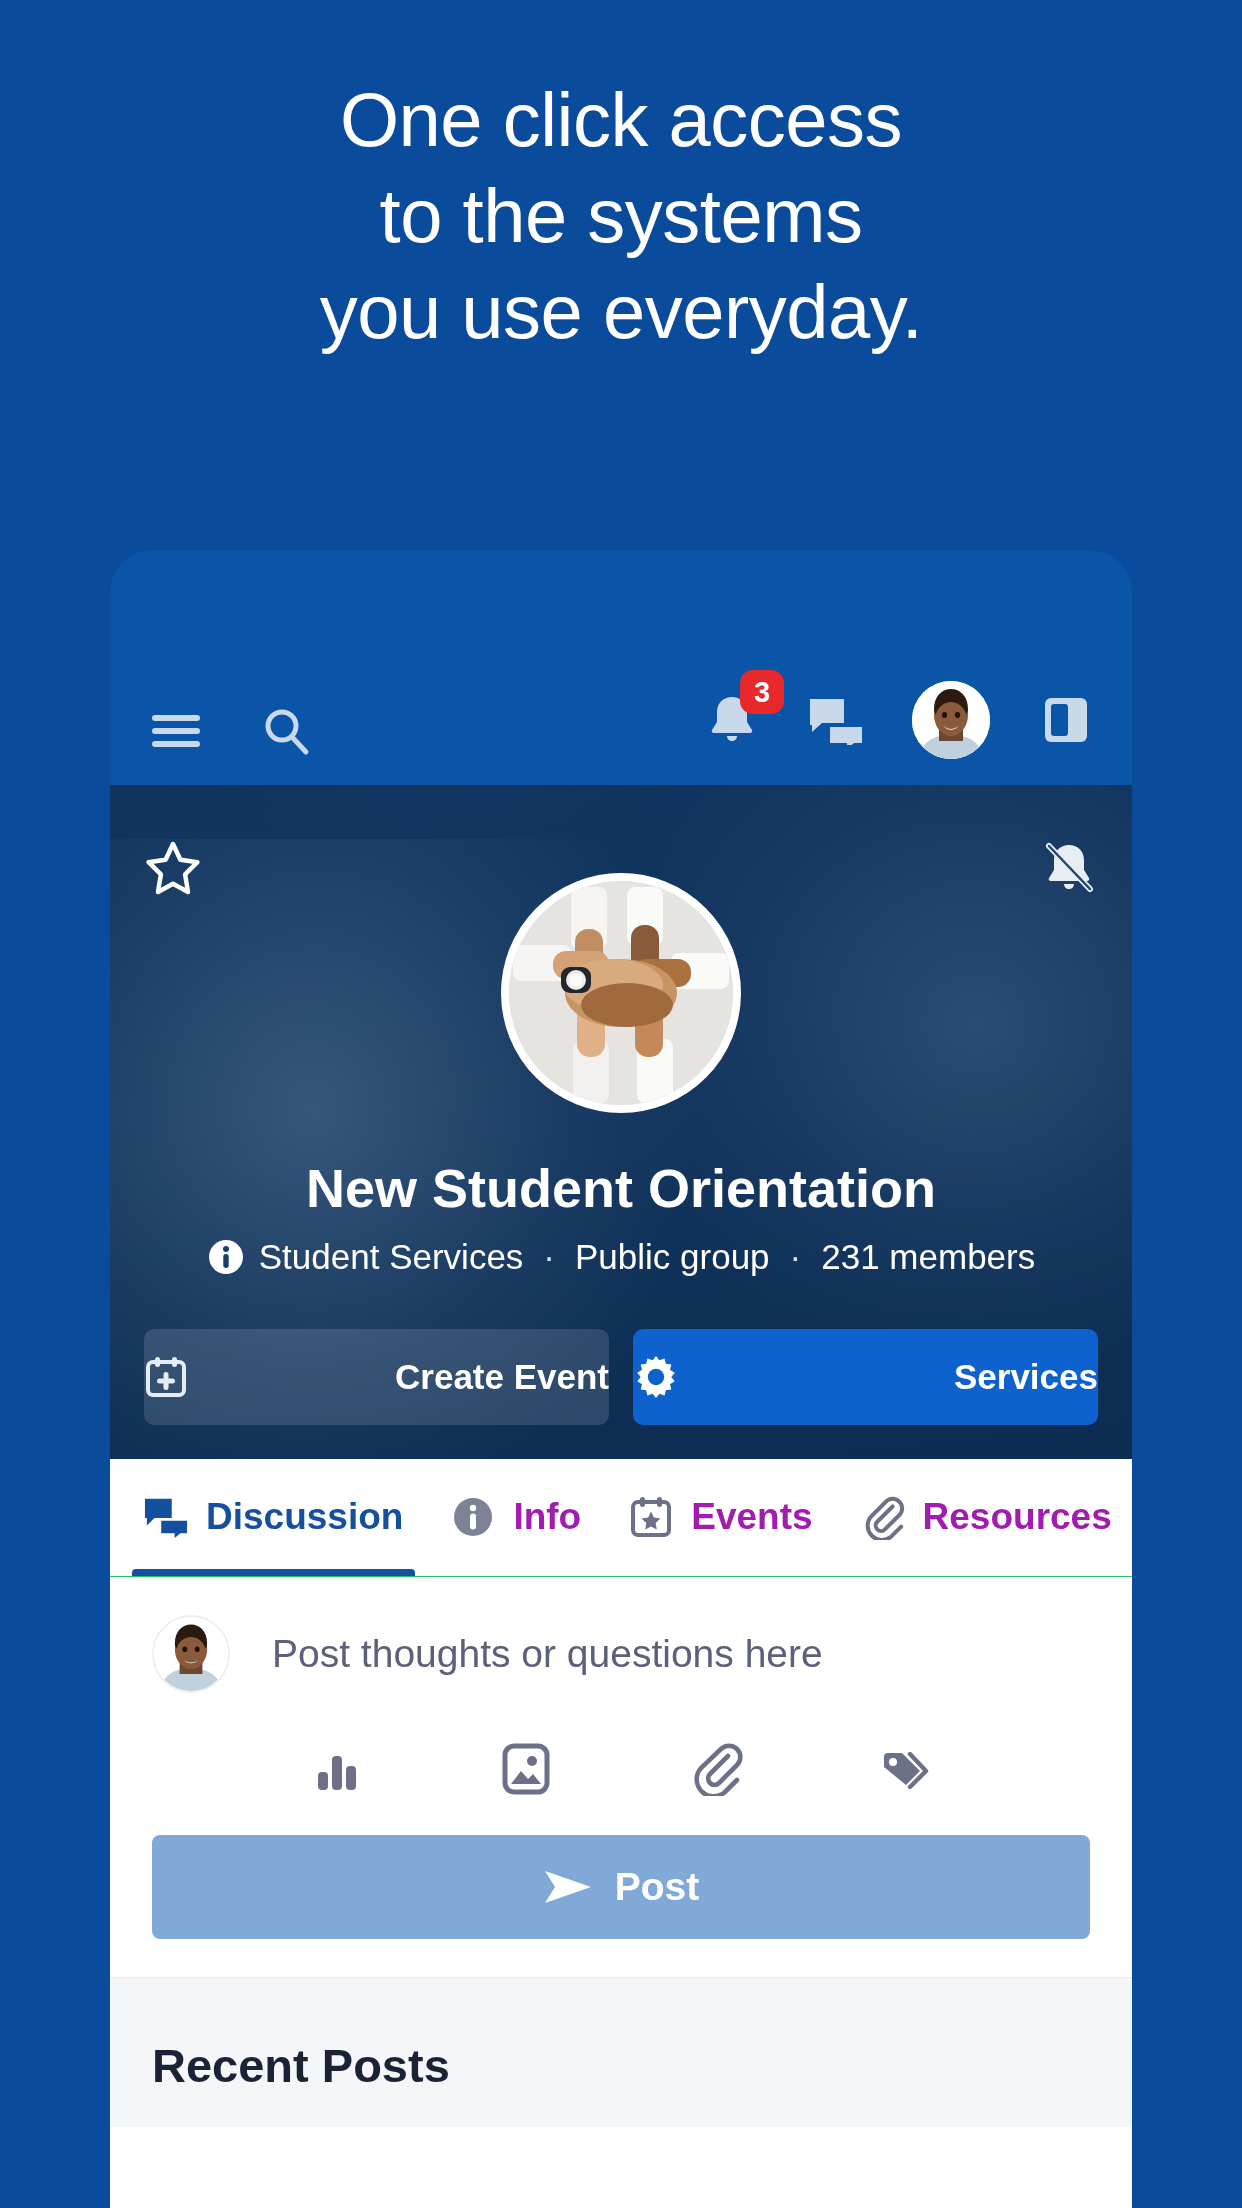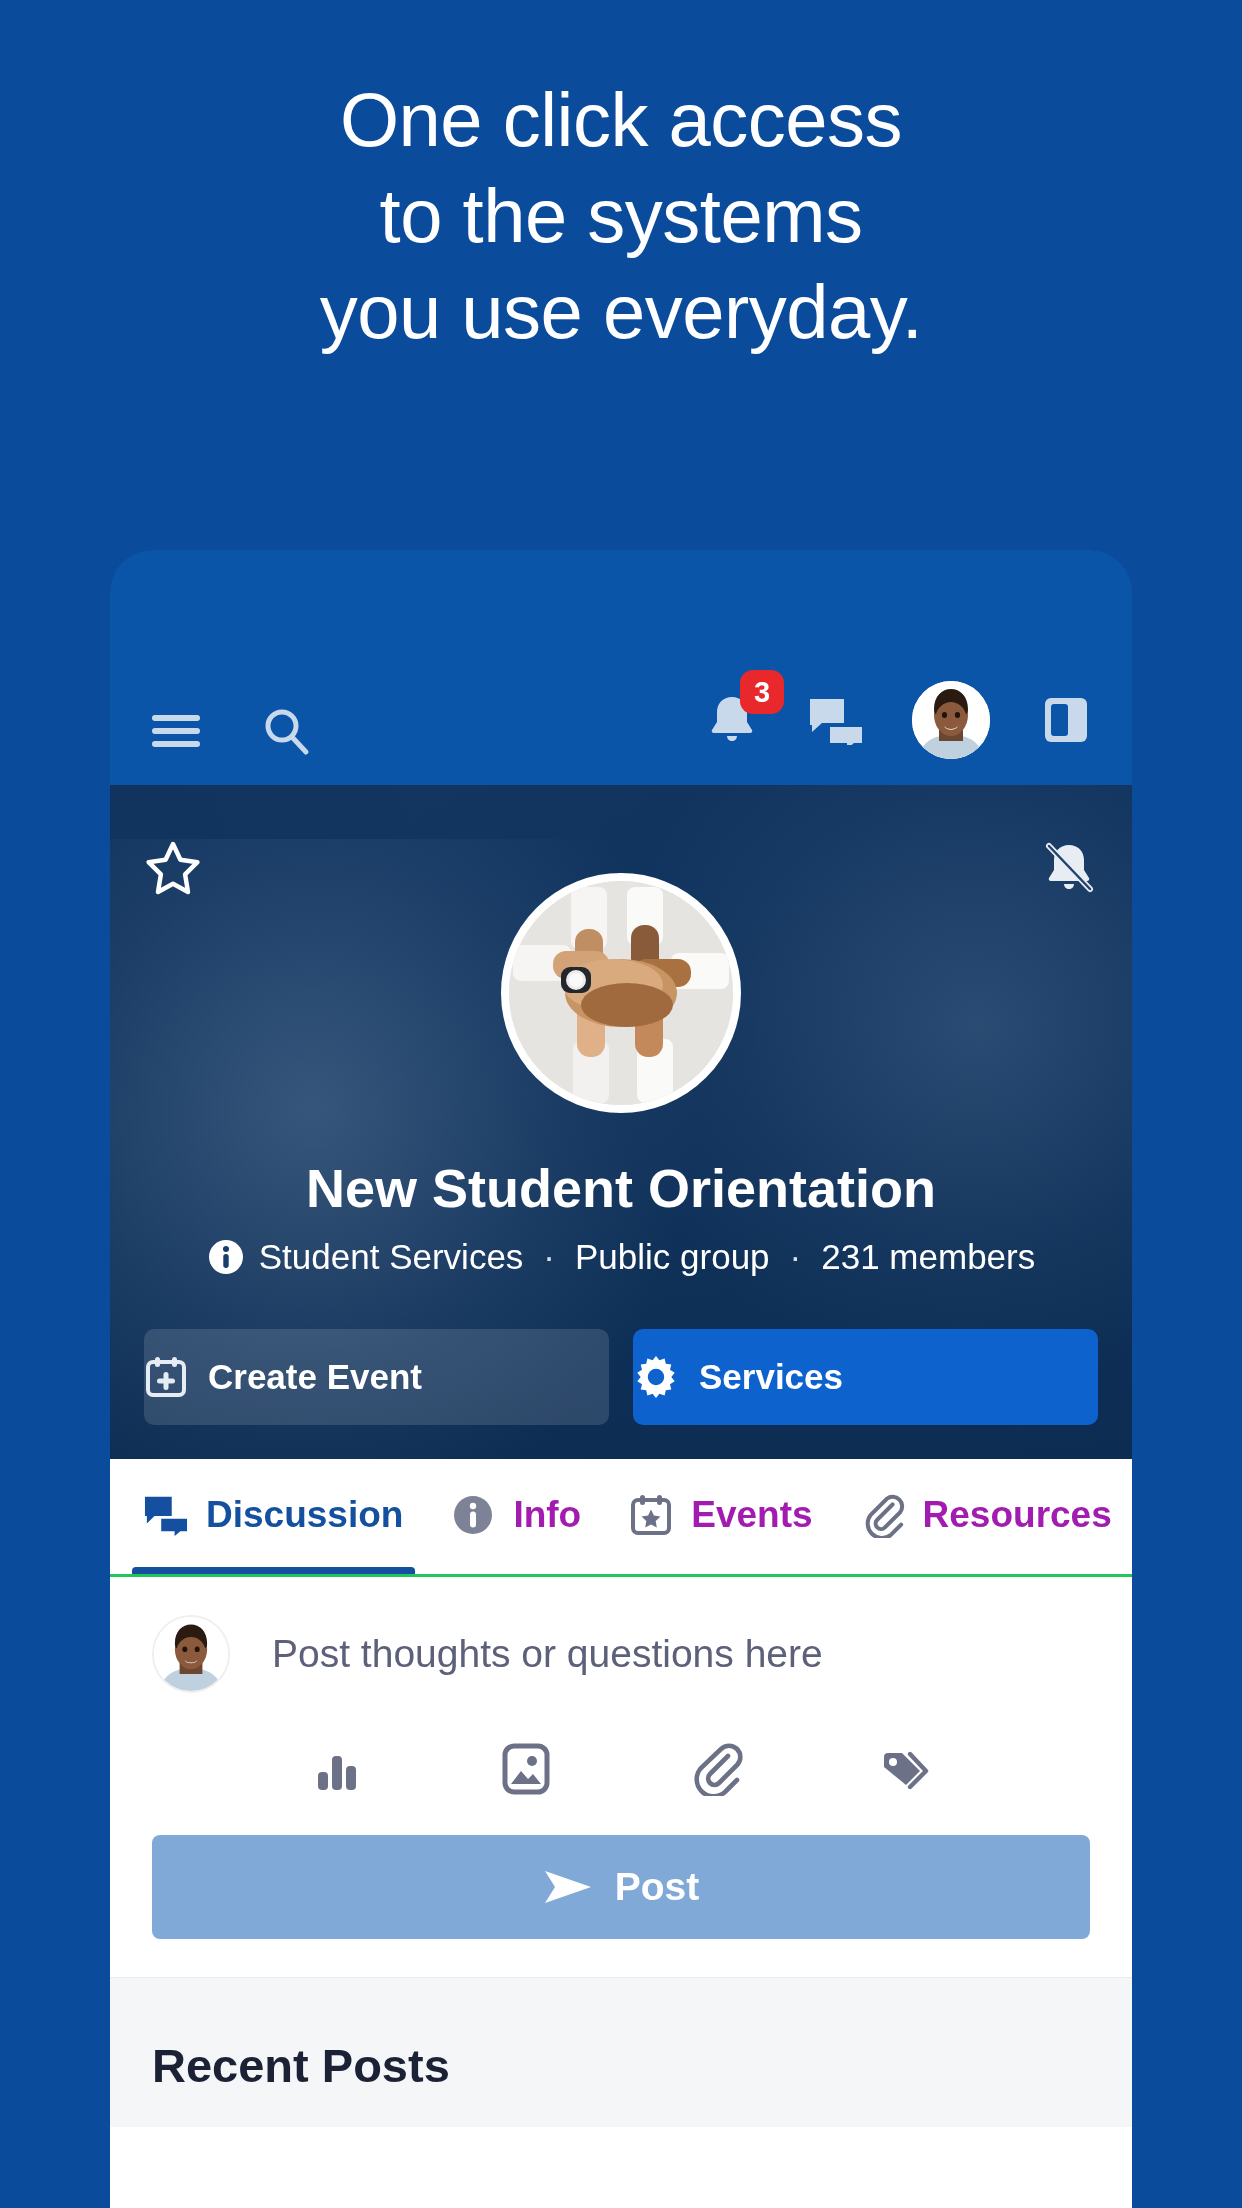--- a/index.html
+++ b/index.html
@@ -148,21 +148,21 @@
     height: 130px;
     display: flex;
     gap: 24px;
     padding: 0 34px;
     z-index: 4;
   }
   .btn {
     flex: 1;
     height: 96px;
     border-radius: 10px;
-    display: flex; align-items: center; justify-content: flex-start;
+    display: flex; align-items: center; justify-content: space-between;
     gap: 20px;
     color: #ffffff;
     font-size: 35px;
     font-weight: 700;
     border: none;
     cursor: pointer;
     font-family: "Liberation Sans", sans-serif;
   }
   .btn-secondary { background: rgba(255,255,255,0.13); }
   .btn-primary { background: #0D62CE; }
@@ -171,21 +171,21 @@
   .content {
     position: relative;
     background: #ffffff;
     min-height: 905px;
   }
   .tabs {
     display: flex;
     align-items: flex-end;
     height: 118px;
     padding: 0 10px;
-    border-bottom: 3px solid #22c55e;
+    border-bottom: 1px solid #22c55e;
     background: #fff;
     overflow: hidden;
   }
   .tab {
     display: flex; align-items: center; gap: 18px;
     padding: 0 24px;
     height: 118px;
     position: relative;
     flex: none;
     cursor: pointer;

